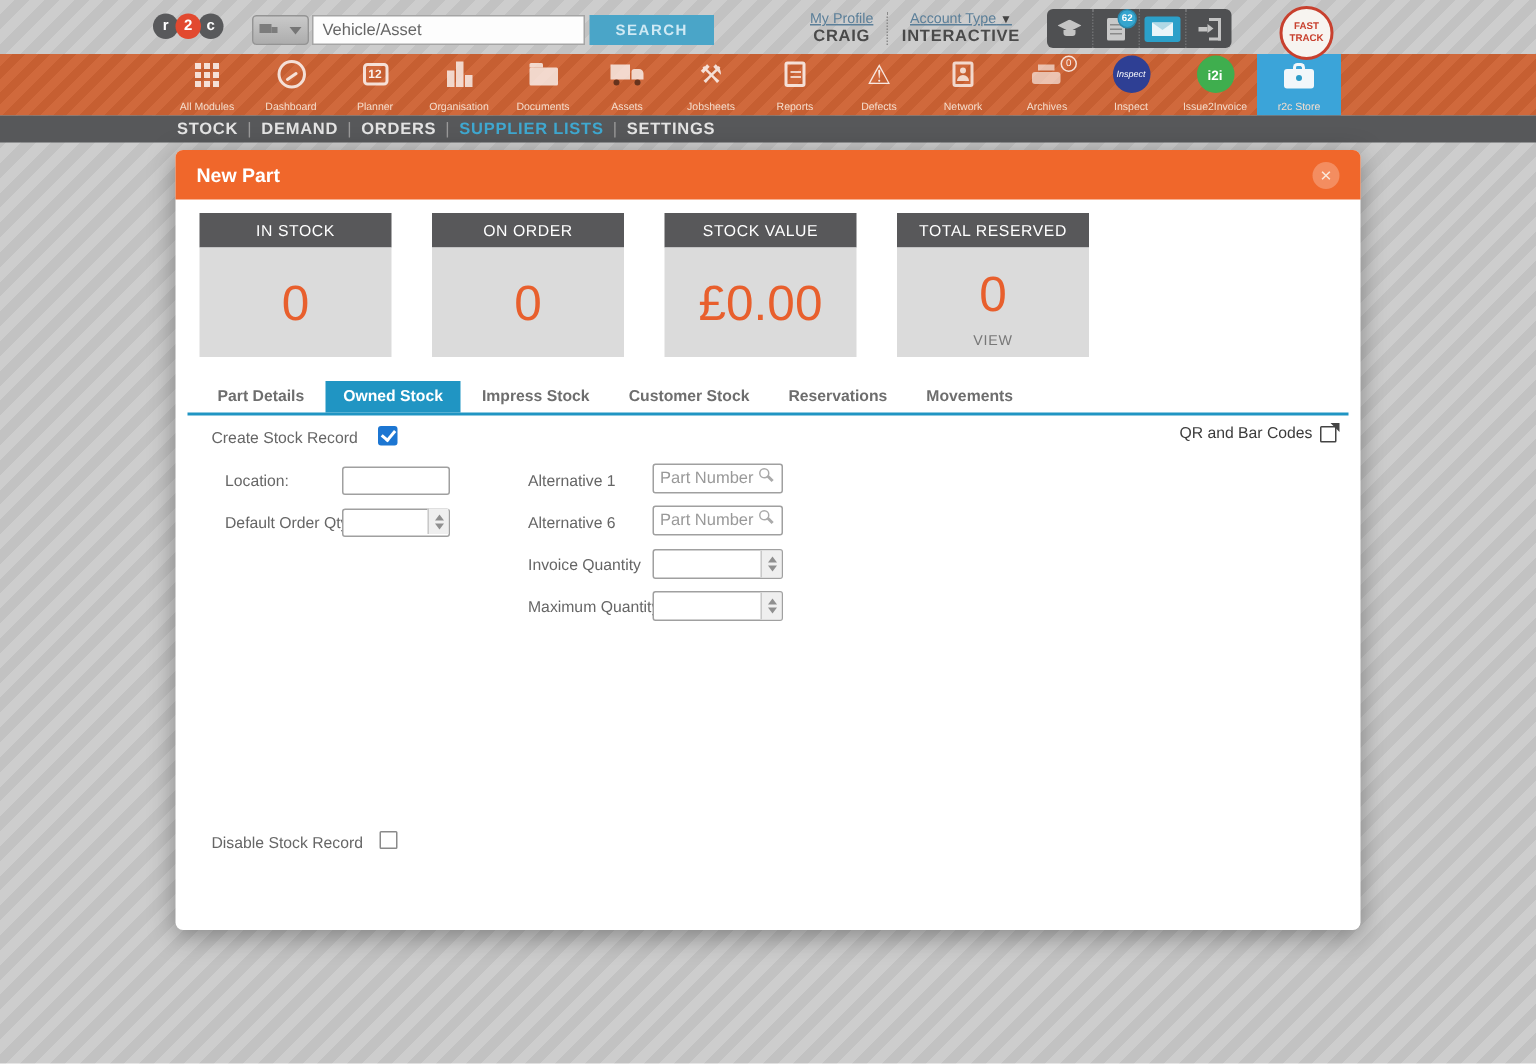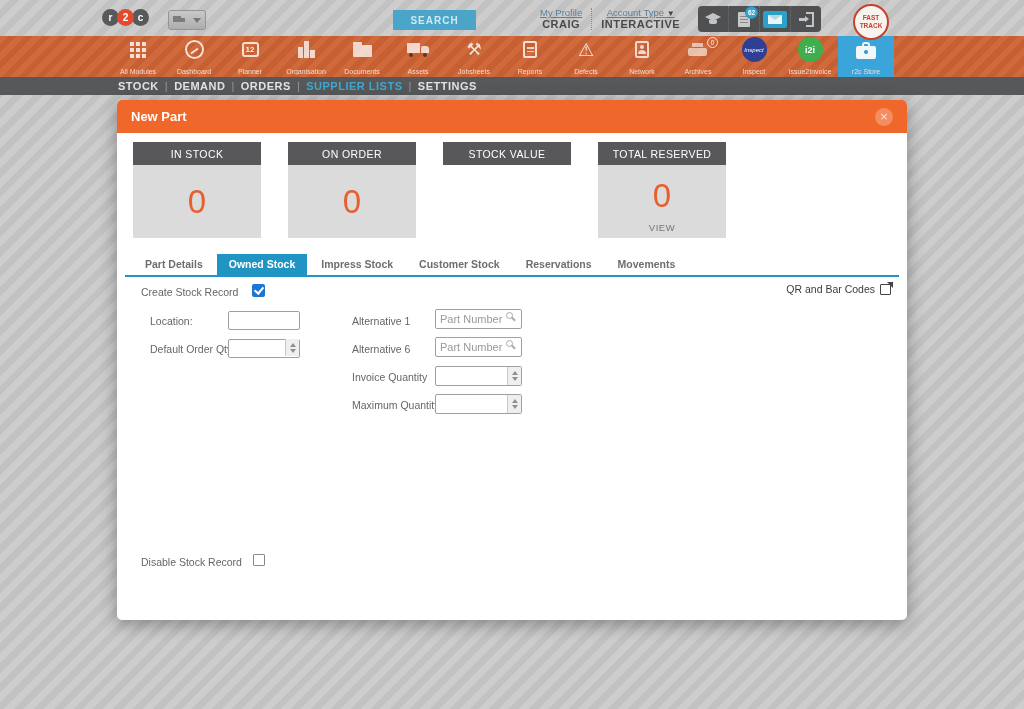--- a/index.html
+++ b/index.html
@@ -151,20 +151,21 @@
 <div class="topbar">
   <div class="logo">
     <b>r</b>
     <b class="mid">2</b>
     <b>c</b>
   </div>
   <div class="dd">
     <span class="mtk"></span>
     <span class="tri"></span>
   </div>
+  <input class="search-input" placeholder="Vehicle/Asset" style="">
   <div class="search-btn">SEARCH</div>
 
   <div class="profile">
     <div class="pcol">
       <span class="plink">My Profile</span>
       <span class="pname">CRAIG</span>
     </div>
     <span class="pdiv"></span>
     <div class="pcol">
       <span class="plink">
@@ -342,20 +343,23 @@
         </div>
     </div>
     <div class="stat">
       <div class="stat-h">ON ORDER</div>
       <div class="stat-b">
           <span class="stat-v">0</span>
         </div>
     </div>
     <div class="stat">
       <div class="stat-h">STOCK VALUE</div>
+      <div class="stat-b">
+          <span class="stat-v">£0.00</span>
+        </div>
     </div>
     <div class="stat haslink">
       <div class="stat-h">TOTAL RESERVED</div>
       <div class="stat-b">
         <span class="stat-v">0</span>
         <span class="stat-link">VIEW</span>
       </div>
     </div>
   </div>
 

